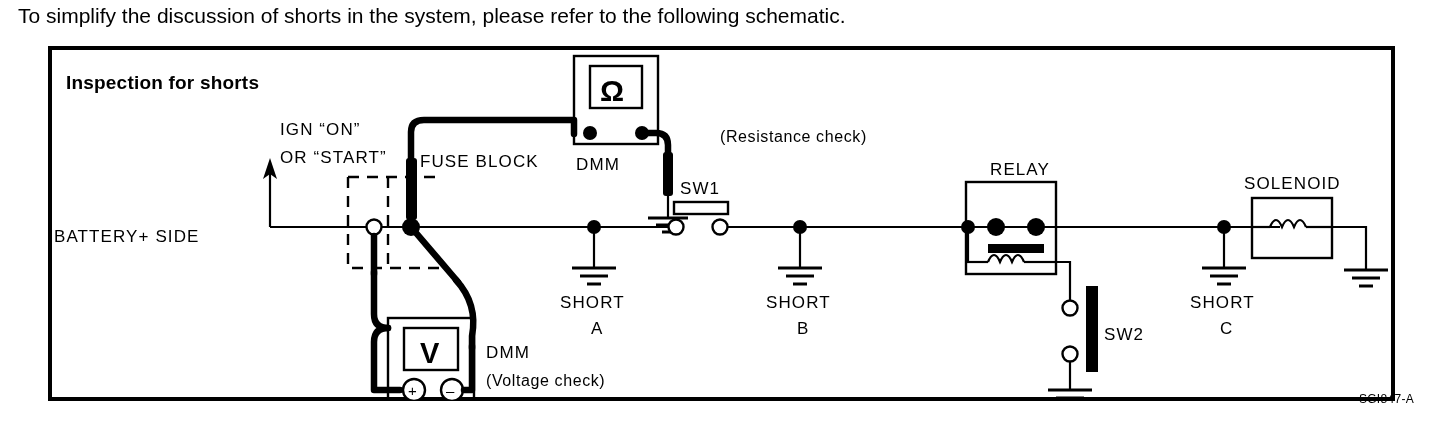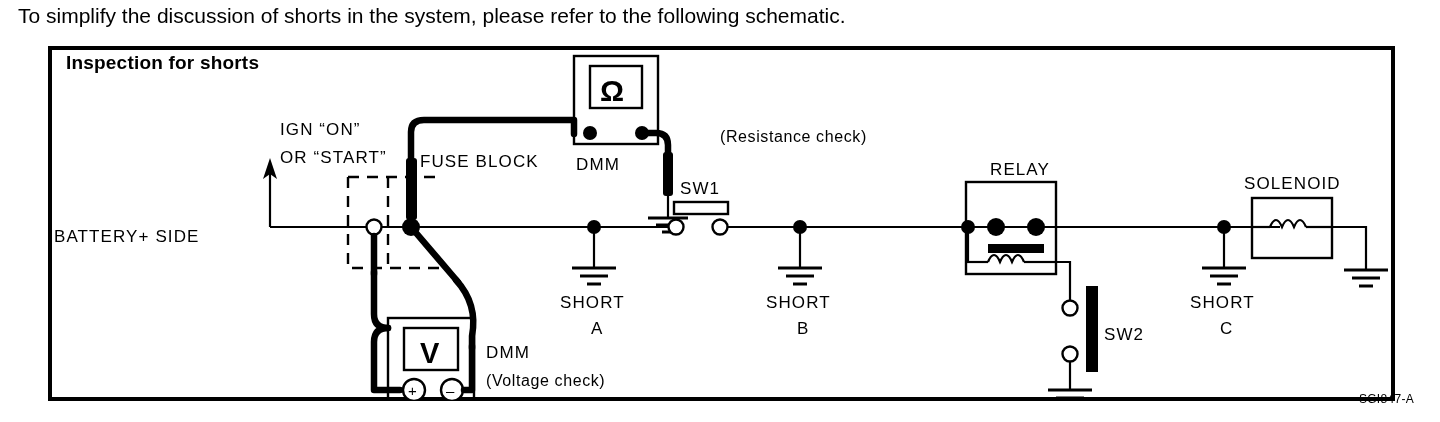--- a/index.html
+++ b/index.html
@@ -38,21 +38,21 @@
     top: 46px;
     width: 1347px;
     height: 355px;
     border: 4px solid #000;
     box-sizing: border-box;
     background: #fff;
   }
   .figure-title {
     position: absolute;
     left: 66px;
-    top: 52px;
+    top: 72px;
     font-size: 19px;
     font-weight: bold;
     letter-spacing: 0.2px;
     font-family: "Liberation Sans", sans-serif;
   }
   .fig-code {
     position: absolute;
     right: 26px;
     bottom: 16px;
     font-size: 12px;

